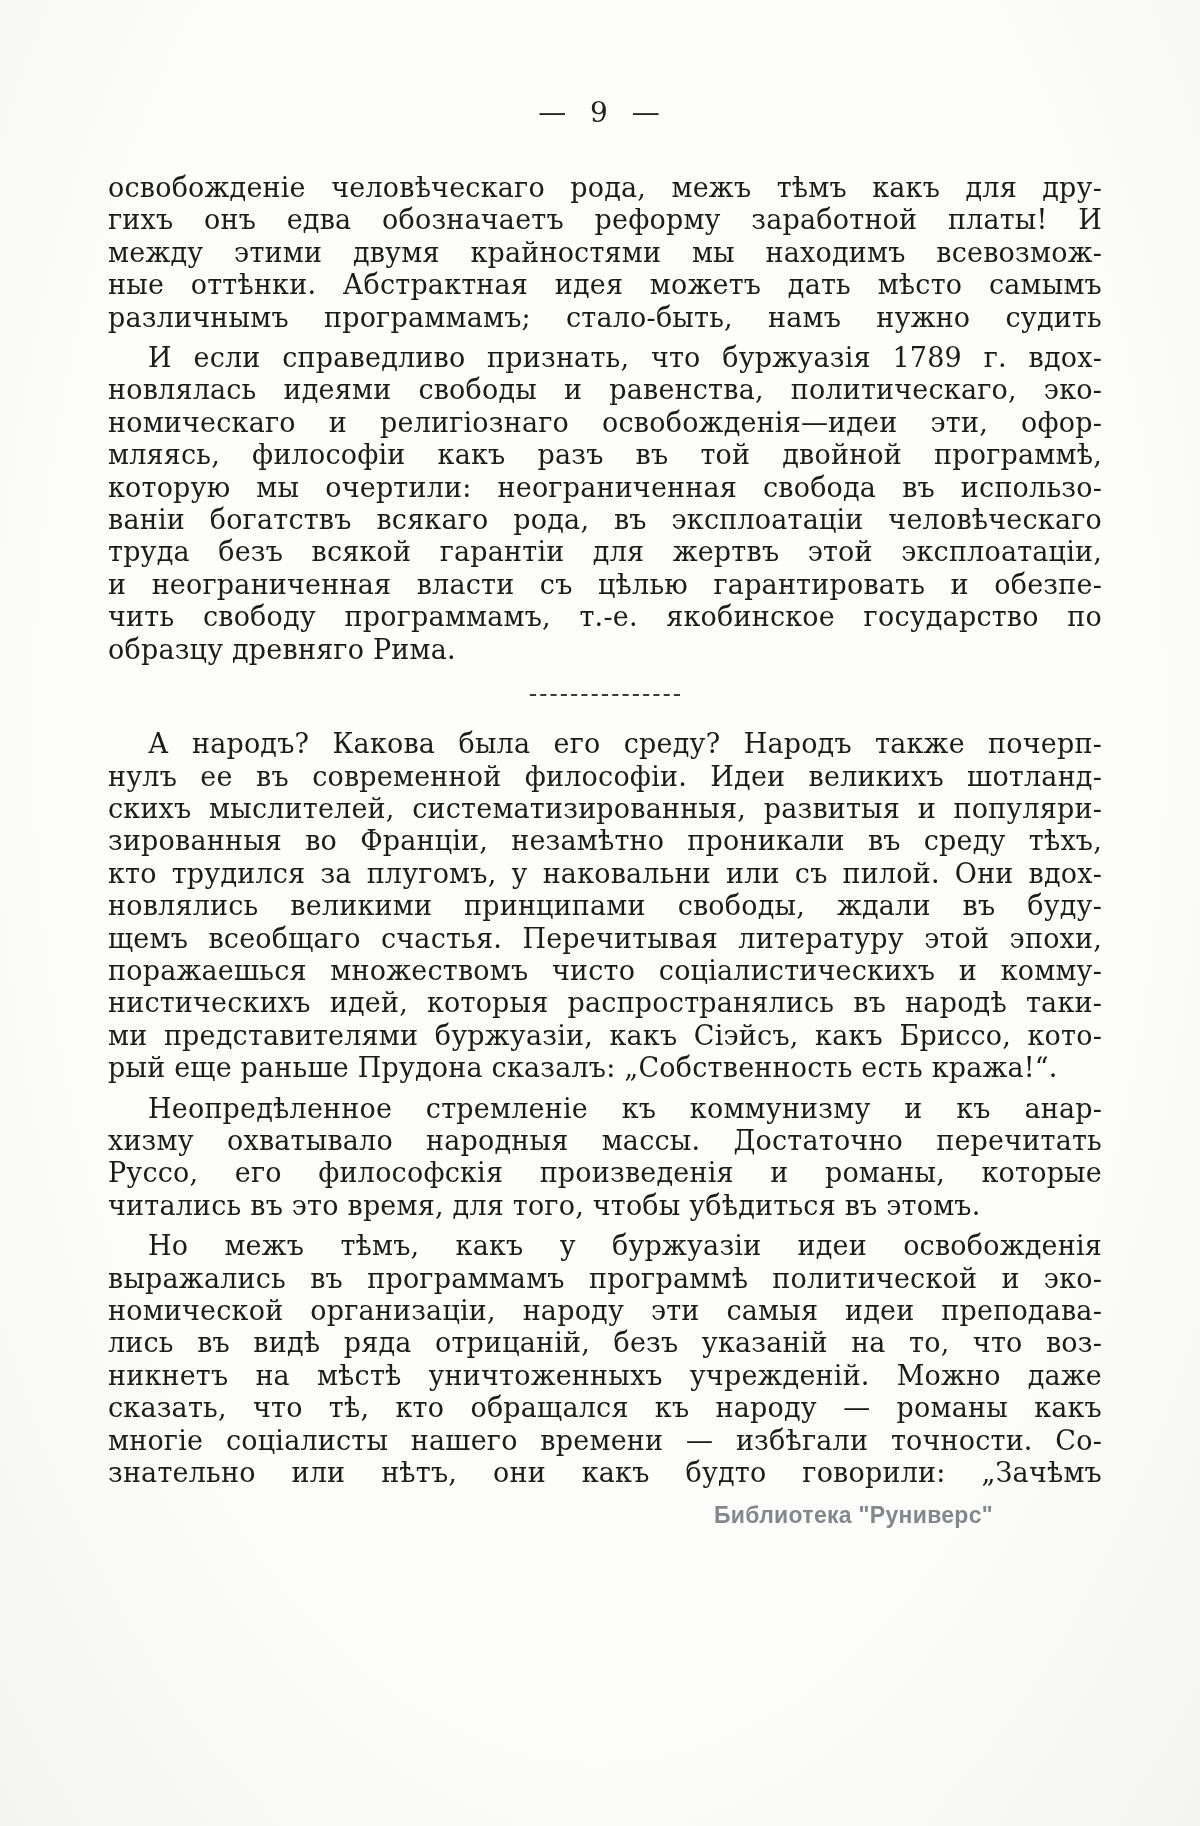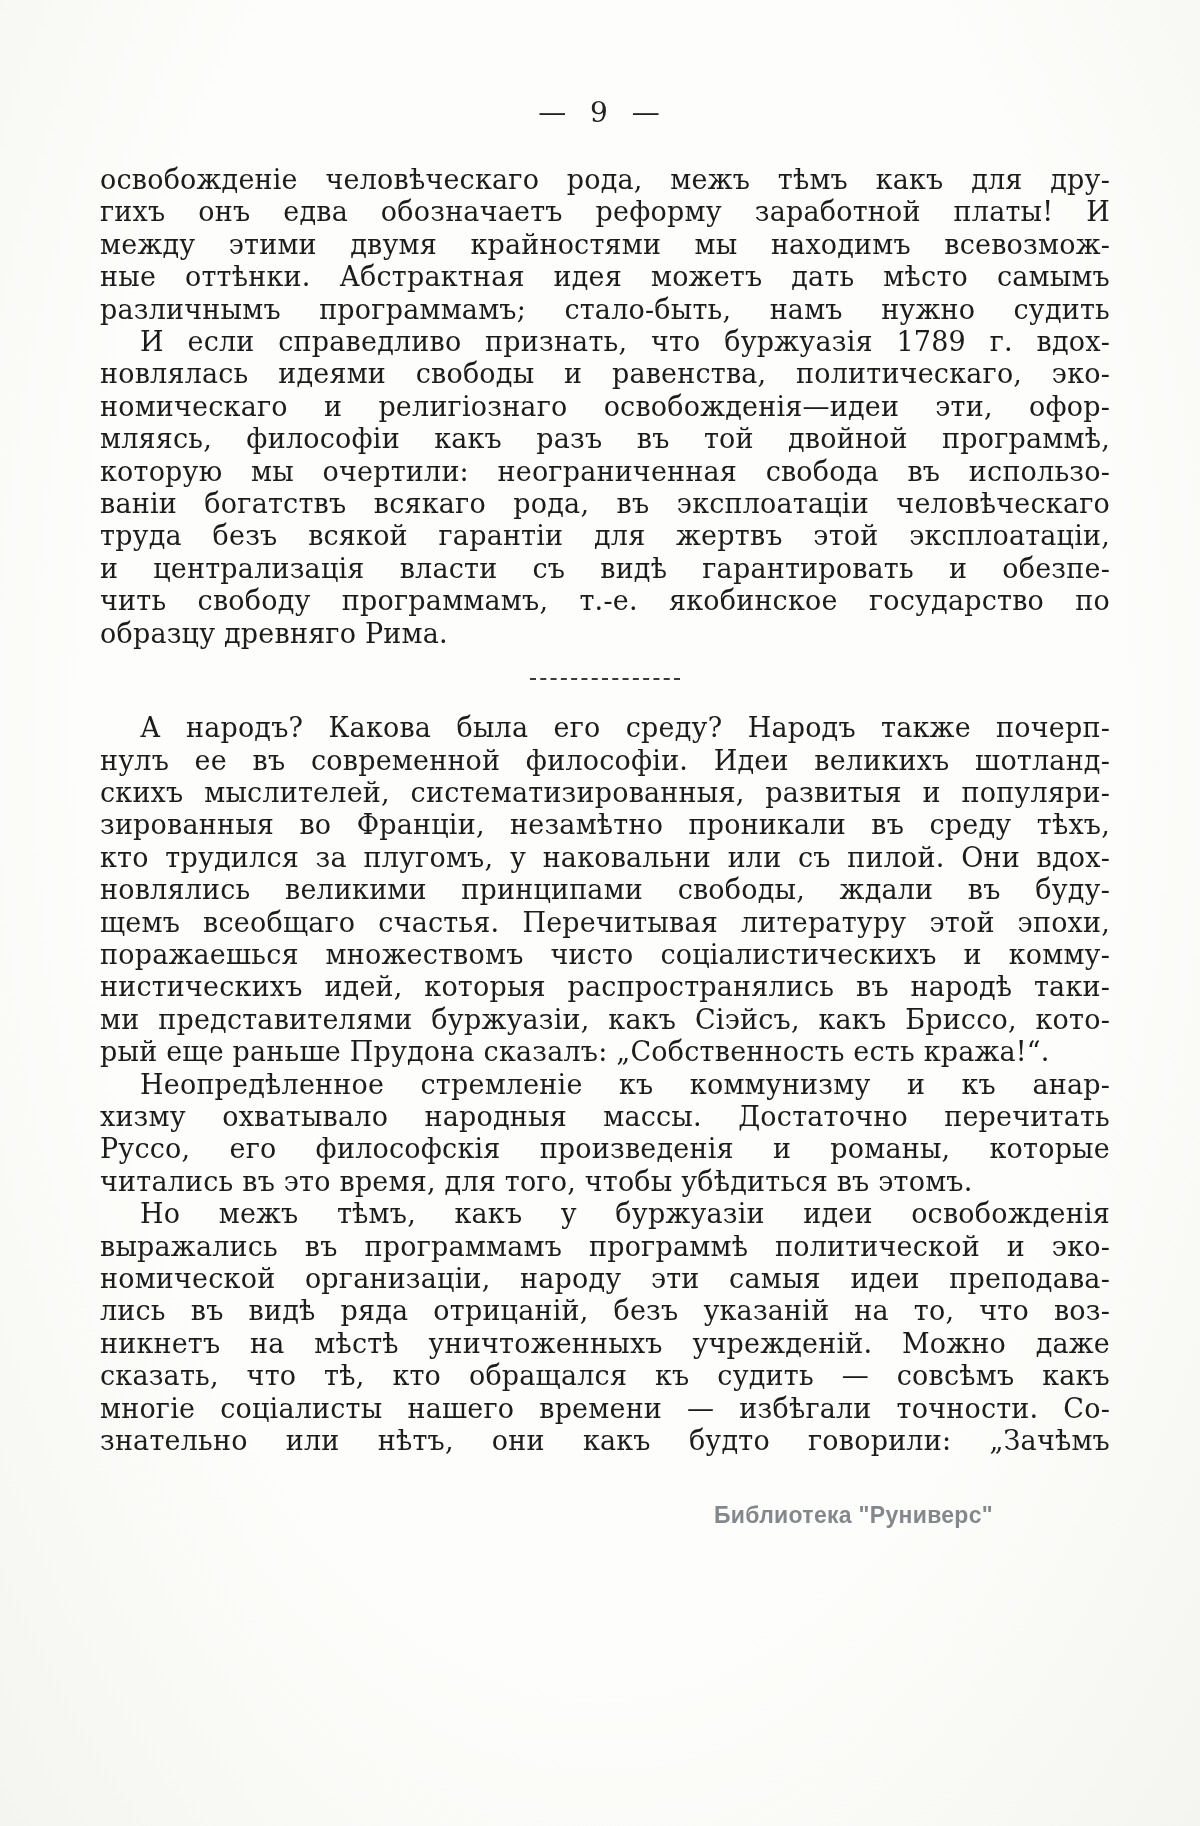--- a/index.html
+++ b/index.html
@@ -32,21 +32,21 @@
   .text-body {
     position: absolute;
     top: 164px;
     left: 100px;
     width: 1010px;
     font-size: 27px;
     line-height: 32.4px;
     letter-spacing: 0.2px;
   }
   .para {
-    margin: 0;
+    margin: 8px;
   }
   .tline {
     text-align: justify;
     text-align-last: justify;
     white-space: normal;
   }
   .tline.indent {
     padding-left: 40px;
   }
   .tline.lastline {
@@ -85,21 +85,21 @@
         <div class="tline">различнымъ программамъ; стало-быть, намъ нужно судить</div>
       </div>
       <div class="para">
         <div class="tline indent">И если справедливо признать, что буржуазія 1789 г. вдох-</div>
         <div class="tline">новлялась идеями свободы и равенства, политическаго, эко-</div>
         <div class="tline">номическаго и религіознаго освобожденія—идеи эти, офор-</div>
         <div class="tline">мляясь, философіи какъ разъ въ той двойной программѣ,</div>
         <div class="tline">которую мы очертили: неограниченная свобода въ использо-</div>
         <div class="tline">ваніи богатствъ всякаго рода, въ эксплоатаціи человѣческаго</div>
         <div class="tline">труда безъ всякой гарантіи для жертвъ этой эксплоатаціи,</div>
-        <div class="tline">и централизація власти съ видѣ гарантировать и обезпе-</div>
+        <div class="tline">и неограниченная власти съ цѣлью гарантировать и обезпе-</div>
         <div class="tline">чить свободу программамъ, т.-е. якобинское государство по</div>
         <div class="tline lastline">образцу древняго Рима.</div>
       </div>
       <div class="divider"></div>
       <div class="para">
         <div class="tline indent">А народъ? Какова была его среду? Народъ также почерп-</div>
         <div class="tline">нулъ ее въ современной философіи.  Идеи великихъ  шотланд-</div>
         <div class="tline">скихъ мыслителей, систематизированныя, развитыя и популяри-</div>
         <div class="tline">зированныя во Франціи,  незамѣтно проникали въ среду тѣхъ,</div>
         <div class="tline">кто трудился за плугомъ, у наковальни или съ пилой. Они вдох-</div>
@@ -115,21 +115,21 @@
         <div class="tline">хизму охватывало народныя массы. Достаточно перечитать</div>
         <div class="tline">Руссо, его философскія произведенія и романы, которые</div>
         <div class="tline lastline">читались въ это время, для того, чтобы убѣдиться въ этомъ.</div>
       </div>
       <div class="para">
         <div class="tline indent">Но межъ тѣмъ, какъ у буржуазіи идеи освобожденія</div>
         <div class="tline">выражались въ программамъ программѣ политической и эко-</div>
         <div class="tline">номической организаціи, народу эти самыя идеи преподава-</div>
         <div class="tline">лись въ видѣ ряда отрицаній, безъ указаній на то, что воз-</div>
         <div class="tline">никнетъ на мѣстѣ уничтоженныхъ учрежденій. Можно даже</div>
-        <div class="tline">сказать, что тѣ, кто обращался къ судить — совсѣмъ какъ</div>
+        <div class="tline">сказать, что тѣ, кто обращался къ народу — романы какъ</div>
         <div class="tline">многіе соціалисты нашего времени — избѣгали точности. Со-</div>
         <div class="tline">знательно или нѣтъ, они какъ будто говорили: „Зачѣмъ</div>
       </div>
     </div>
 
   <div class="watermark">Библиотека "Руниверс"</div>
 
 </div>
 
 </body></html>

